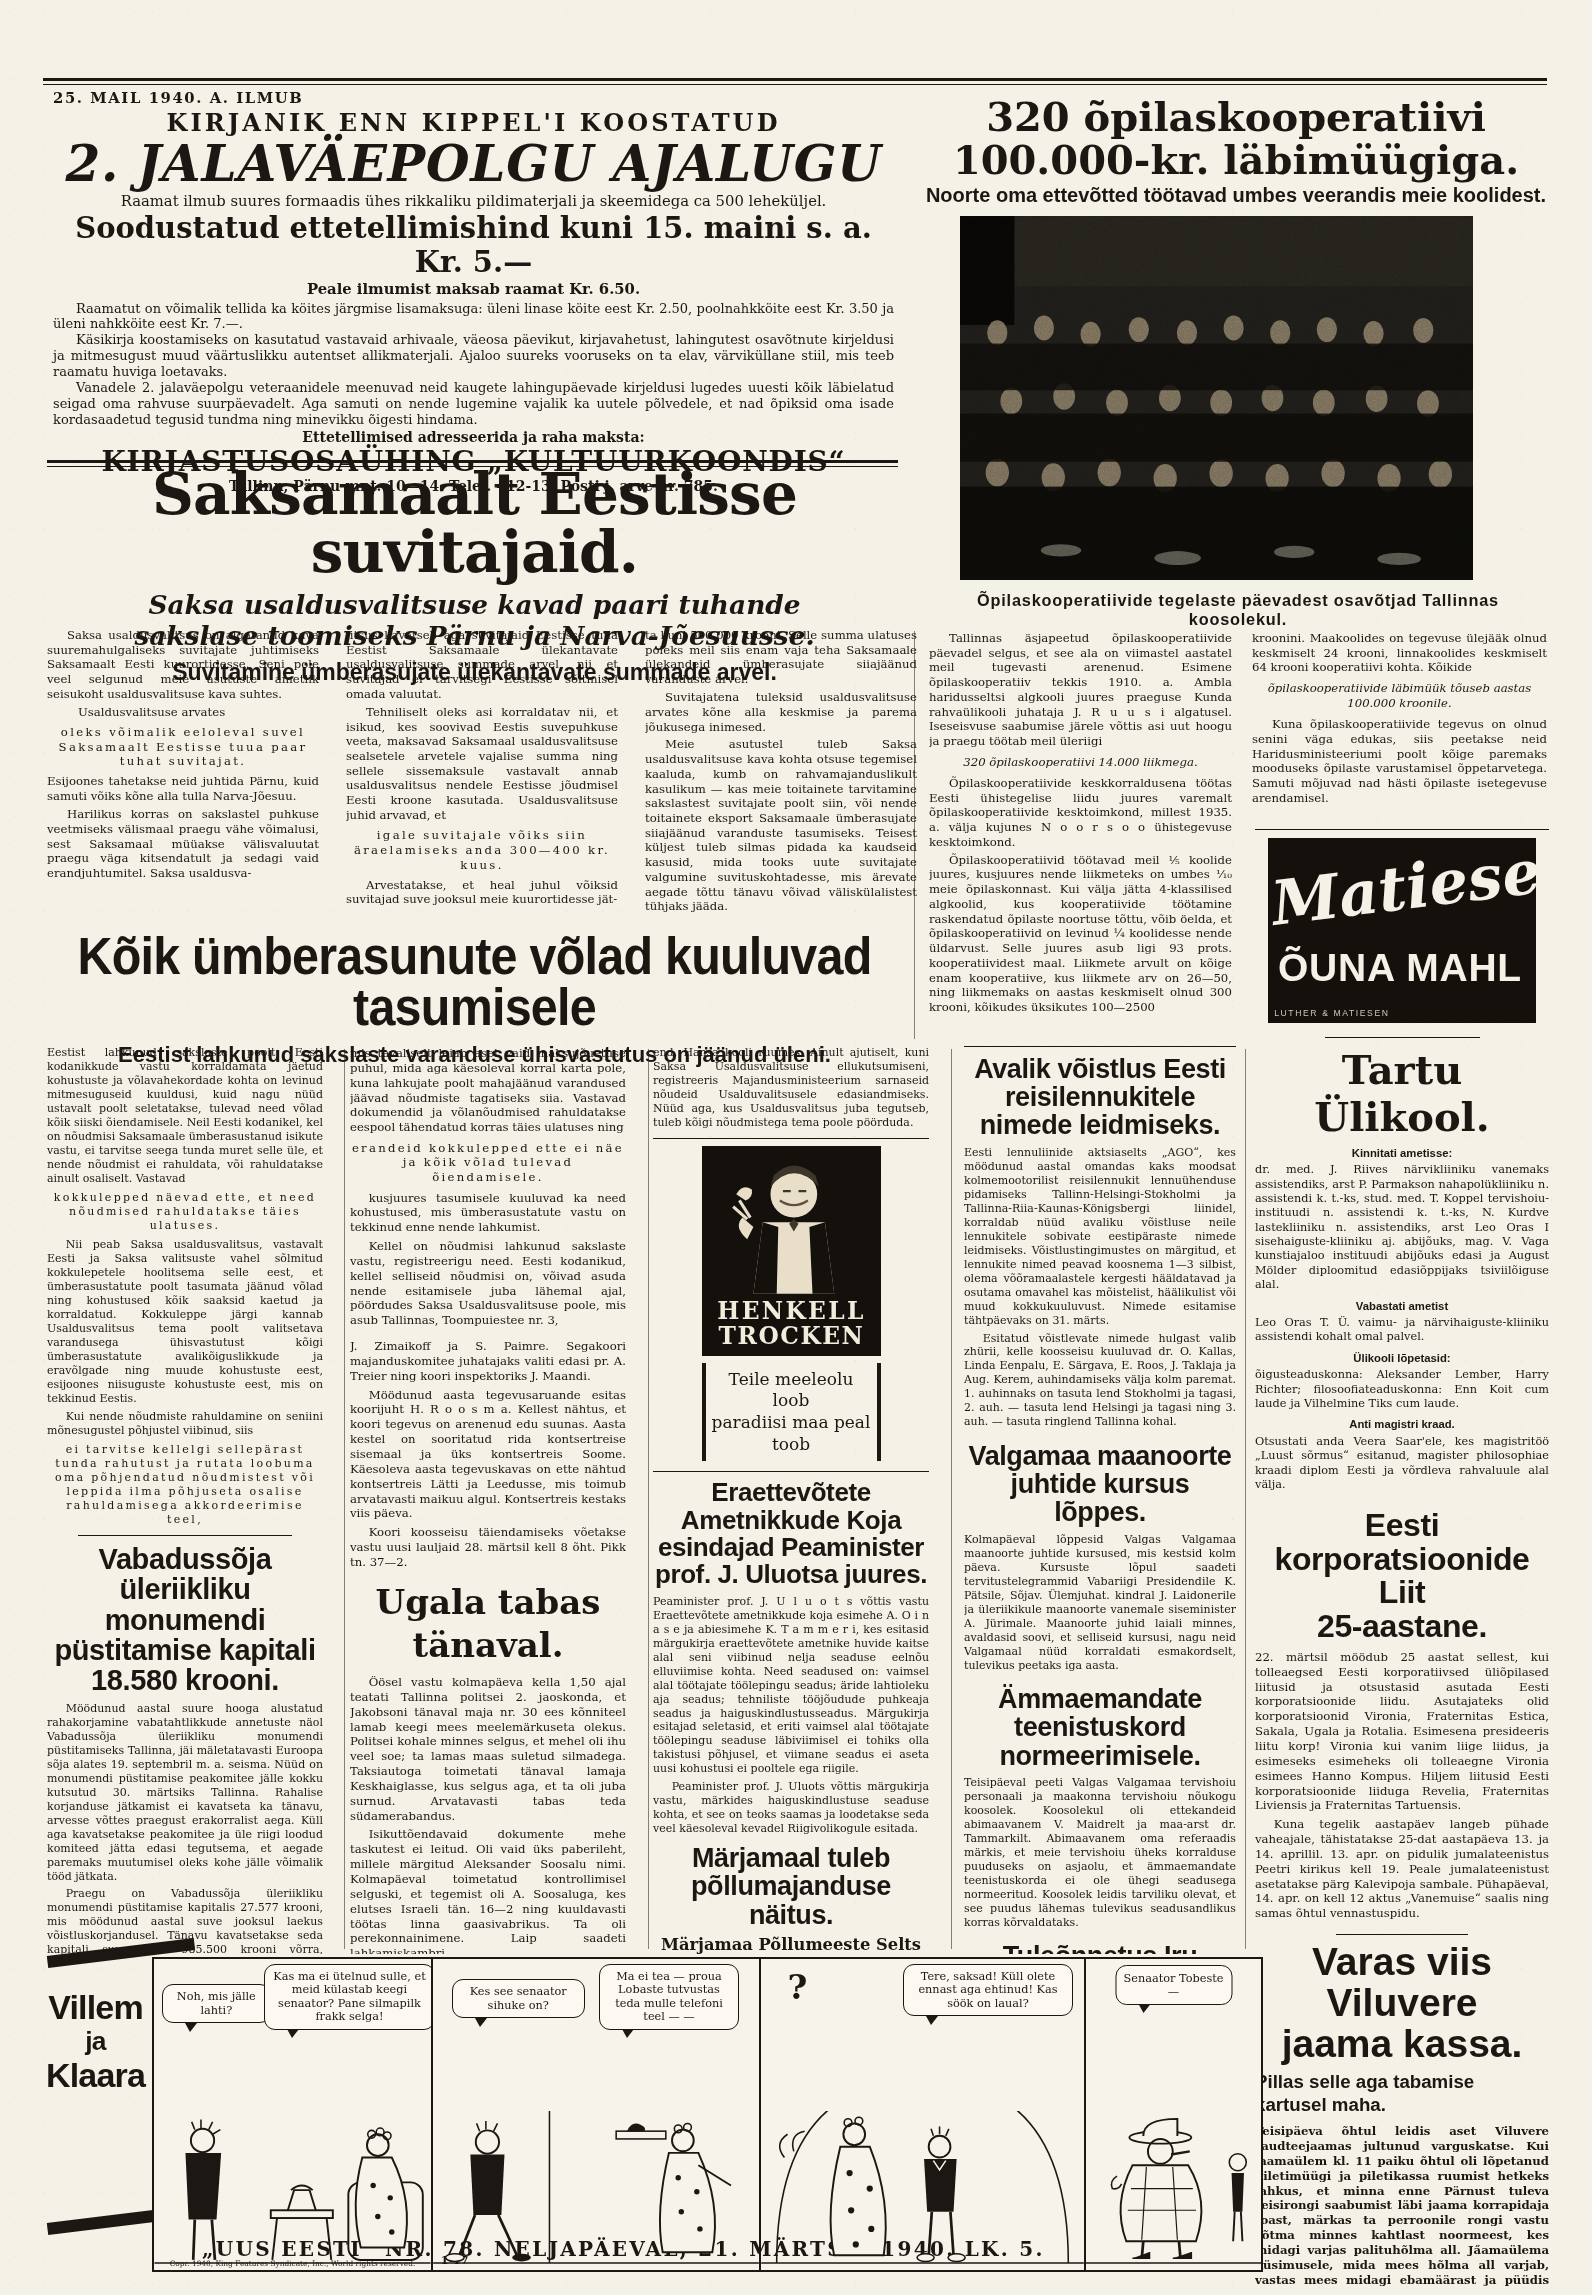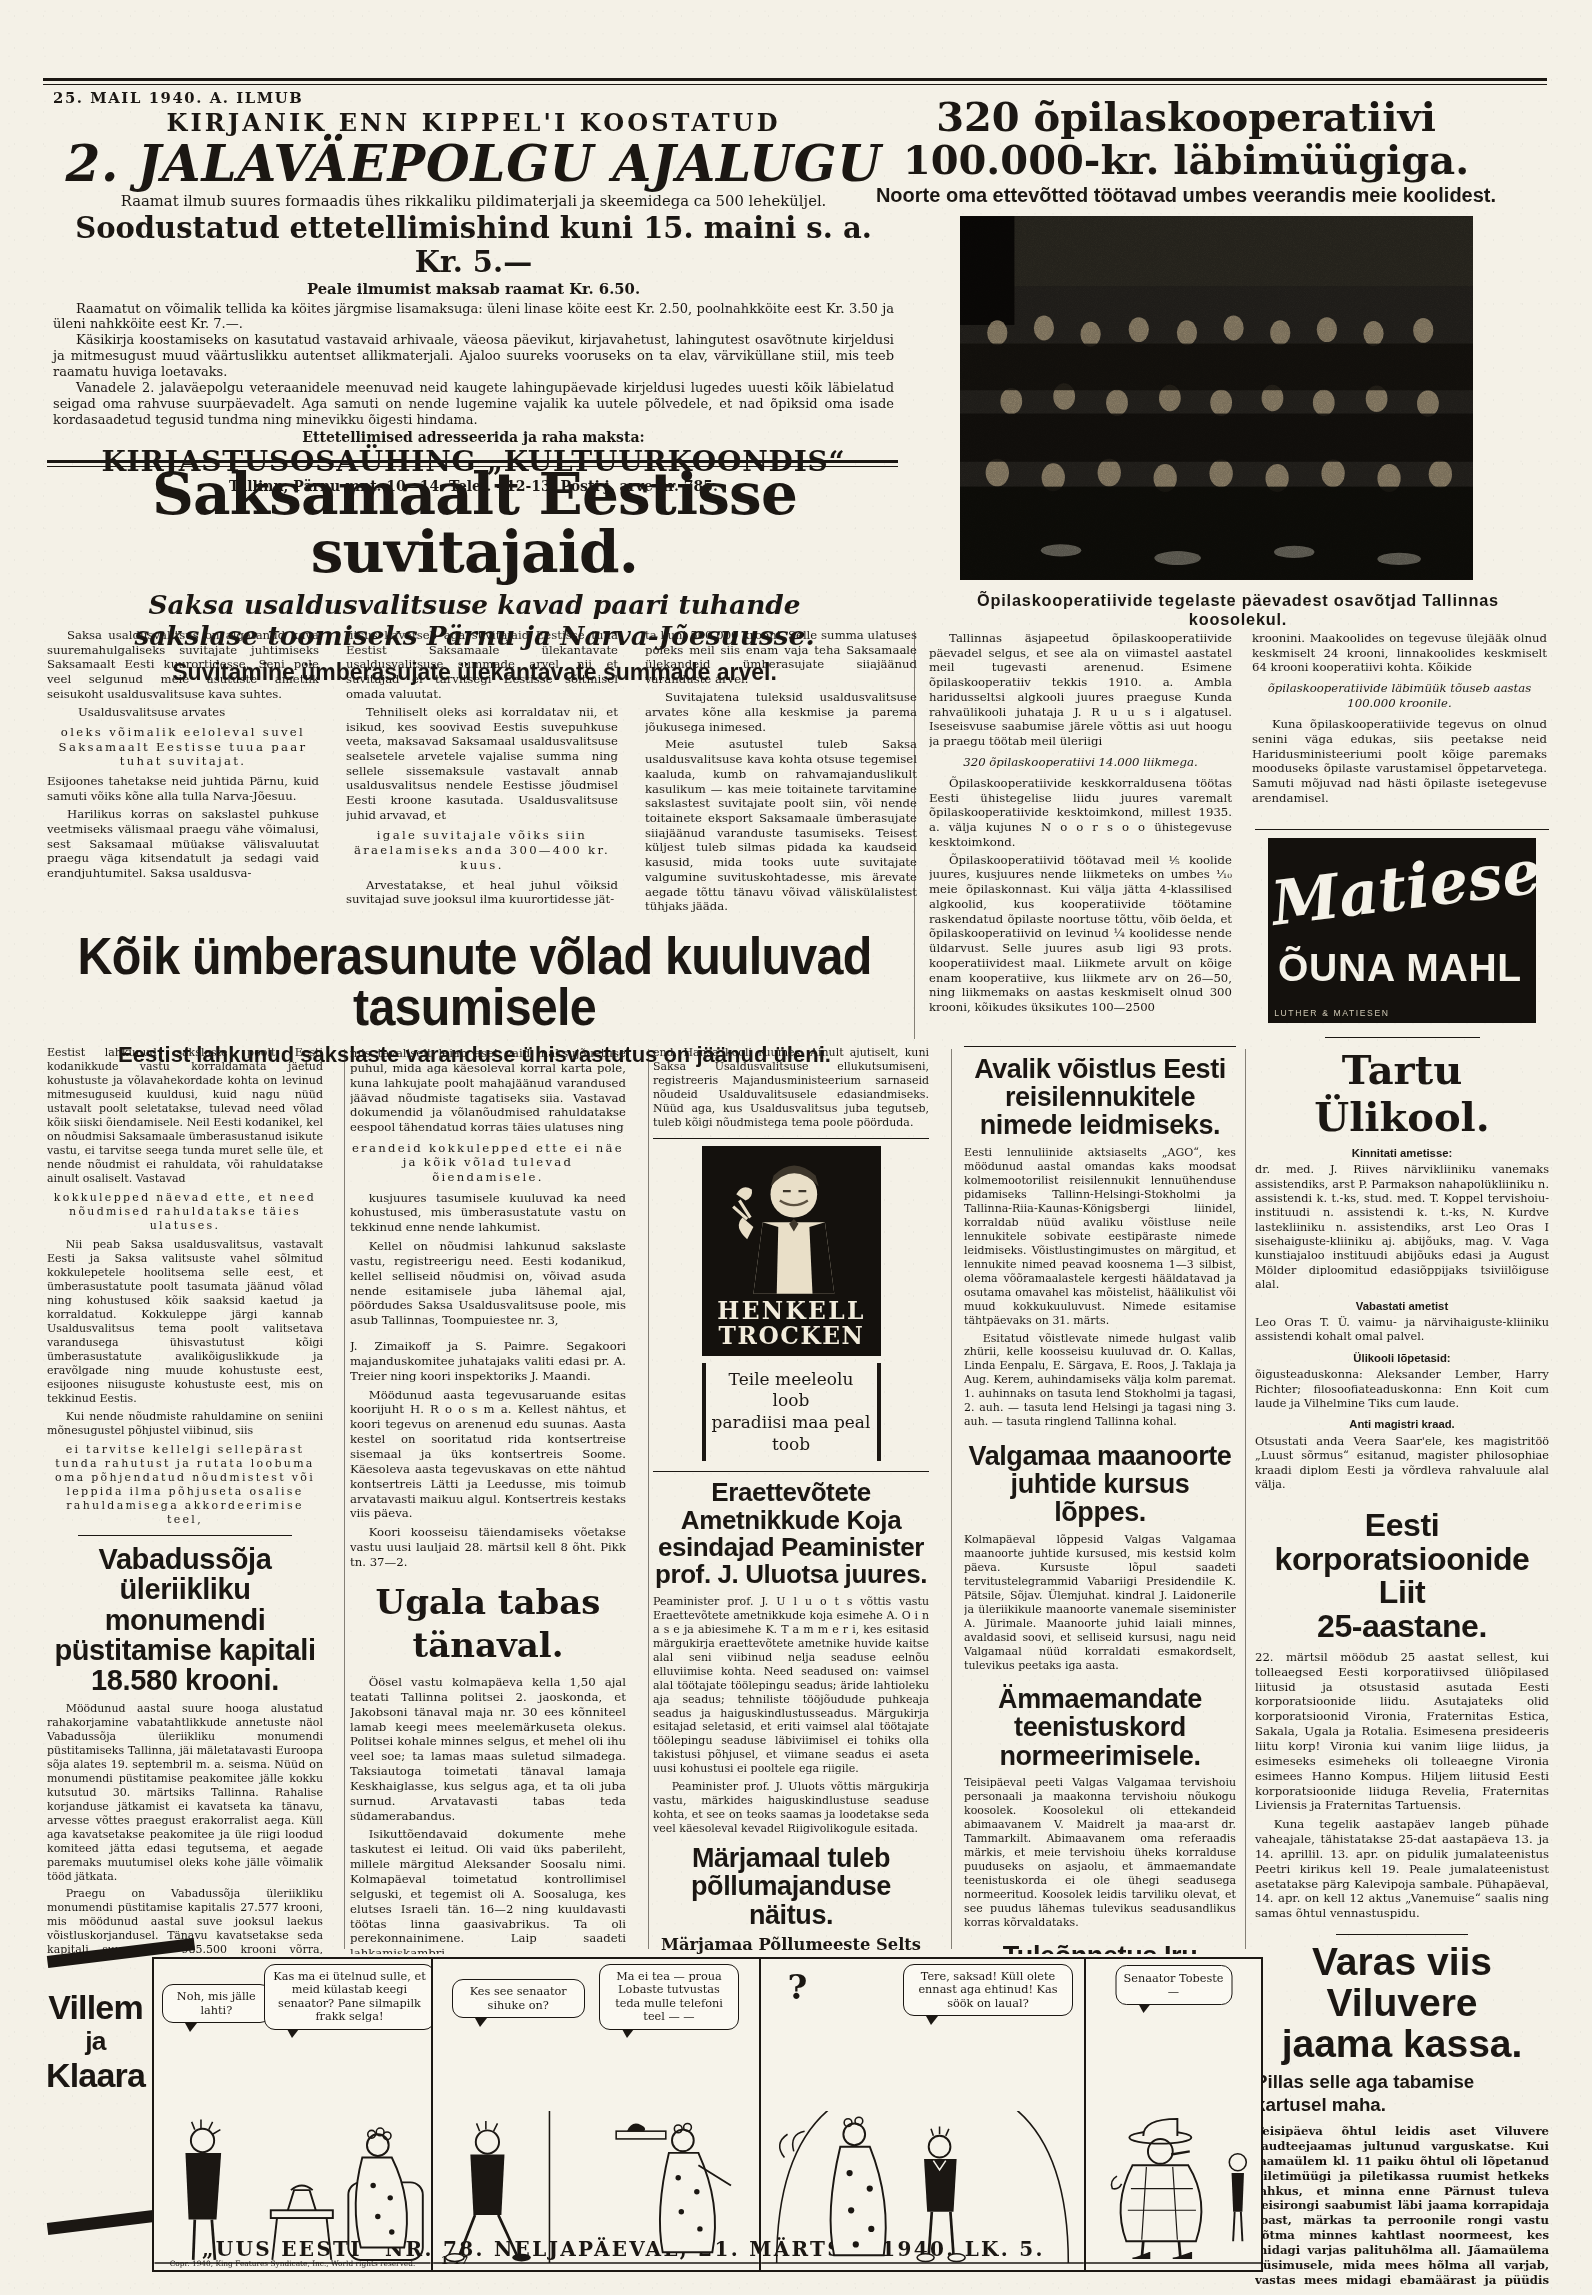--- a/index.html
+++ b/index.html
@@ -58,21 +58,21 @@
     <div class="ser ctr" style="font-size:14.8px;font-weight:bold;margin-top:1.6px">Peale ilmumist maksab raamat Kr. 6.50.</div>
     <div class="ser jus" style="font-size:13px;line-height:1.22;margin-top:3.1px;text-indent:23px">Raamatut on võimalik tellida ka köites järgmise lisamaksuga: üleni linase köite eest Kr. 2.50, poolnahkköite eest Kr. 3.50 ja üleni nahkköite eest Kr. 7.—.</div>
     <div class="ser jus" style="font-size:13px;line-height:1.22;text-indent:23px">Käsikirja koostamiseks on kasutatud vastavaid arhivaale, väeosa päevikut, kirjavahetust, lahingutest osavõtnute kirjeldusi ja mitmesugust muud väärtuslikku autentset allikmaterjali. Ajaloo suureks vooruseks on ta elav, värviküllane stiil, mis teeb raamatu huviga loetavaks.</div>
     <div class="ser jus" style="font-size:13px;line-height:1.22;text-indent:23px">Vanadele 2. jalaväepolgu veteraanidele meenuvad neid kaugete lahingupäevade kirjeldusi lugedes uuesti kõik läbielatud seigad oma rahvuse suurpäevadelt. Aga samuti on nende lugemine vajalik ka uutele põlvedele, et nad õpiksid oma isade kordasaadetud tegusid tundma ning minevikku õigesti hindama.</div>
     <div class="ser ctr" style="font-size:14px;font-weight:bold;margin-top:1.6px">Ettetellimised adresseerida ja raha maksta:</div>
     <div class="ser ctr" style="font-size:28px;font-weight:bold;letter-spacing:0.8px">KIRJASTUSOSAÜHING „KULTUURKOONDIS“</div>
     <div class="ser ctr" style="font-size:14px;font-weight:bold">Tallinn, Pärnu mnt. 10—14. Telef. 412-13. Posti j. arve nr. 785.</div>
   </section>
   <div class="abs rule-double" style="left:47px;top:460px;width:851px"></div>
 
-  <section class="abs" style="left:875px;top:95px;width:622px">
+  <section class="abs" style="left:925px;top:95px;width:622px">
     <div class="ser ctr" style="font-size:40px;font-weight:bold;line-height:1.08">320 õpilaskooperatiivi</div>
     <div class="ser ctr" style="font-size:40px;font-weight:bold;line-height:1.08">100.000-kr. läbimüügiga.</div>
     <div class="sans ctr" style="font-size:20px;font-weight:bold;margin-top:3px">Noorte oma ettevõtted töötavad umbes veerandis meie koolidest.</div>
   </section>
 
   <div class="abs" style="left:960px;top:216px;width:513px;height:364px;box-shadow:inset 0 0 47px rgba(0,0,0,.8);background:#282520">
     <svg width="513" height="364" viewBox="0 0 660 468">
       <rect width="660" height="468" fill="#2b2823"></rect>
       <rect y="0" width="660" height="90" fill="#3b362c" opacity="0.55"></rect>
       <rect x="0" y="0" width="70" height="140" fill="#0d0b09"></rect>
@@ -146,21 +146,21 @@
     <p>Saksa usaldusvalitsus on algatanud kava suuremahulgaliseks suvitajate juhtimiseks Saksamaalt Eesti kuurortidesse. Seni pole veel selgunud meie asutuste ametlik seisukoht usaldusvalitsuse kava suhtes.</p>
     <p style="text-indent:31px">Usaldusvalitsuse arvates</p>
     <p class="spaced">oleks võimalik eeloleval suvel Saksamaalt Eestisse tuua paar tuhat suvitajat.</p>
     <p class="noind">Esijoones tahetakse neid juhtida Pärnu, kuid samuti võiks kõne alla tulla Narva-Jõesuu.</p>
     <p>Harilikus korras on sakslastel puhkuse veetmiseks välismaal praegu vähe võimalusi, sest Saksamaal müüakse välisvaluutat praegu väga kitsendatult ja sedagi vaid erandjuhtumitel. Saksa usaldusva-</p>
   </div>
   <div class="abs bt" style="left:346px;top:628px;width:272px;height:302px;overflow:hidden">
     <p class="noind">litsus kavatseb aga suvitajaid Eestisse tuua Eestist Saksamaale ülekantavate usaldusvalitsuse summade arvel, nii et suvitajad ei tarvitsegi Eestisse sõitmisel omada valuutat.</p>
     <p>Tehniliselt oleks asi korraldatav nii, et isikud, kes soovivad Eestis suvepuhkuse veeta, maksavad Saksamaal usaldusvalitsuse sealsetele arvetele vajalise summa ning sellele sissemaksule vastavalt annab usaldusvalitsus nendele Eestisse jõudmisel Eesti kroone kasutada. Usaldusvalitsuse juhid arvavad, et</p>
     <p class="spaced">igale suvitajale võiks siin äraelamiseks anda 300—400 kr. kuus.</p>
-    <p>Arvestatakse, et heal juhul võiksid suvitajad suve jooksul ilma kuurortidesse jät-</p>
+    <p>Arvestatakse, et heal juhul võiksid suvitajad suve jooksul meie kuurortidesse jät-</p>
   </div>
   <div class="abs bt" style="left:645px;top:628px;width:272px;height:302px;overflow:hidden">
     <p class="noind">ta kuni 500.000 krooni. Selle summa ulatuses poleks meil siis enam vaja teha Saksamaale ülekandeid ümberasujate siiajäänud varanduste arvel.</p>
     <p>Suvitajatena tuleksid usaldusvalitsuse arvates kõne alla keskmise ja parema jõukusega inimesed.</p>
     <p>Meie asutustel tuleb Saksa usaldusvalitsuse kava kohta otsuse tegemisel kaaluda, kumb on rahvamajanduslikult kasulikum — kas meie toitainete tarvitamine sakslastest suvitajate poolt siin, või nende toitainete eksport Saksamaale ümberasujate siiajäänud varanduste tasumiseks. Teisest küljest tuleb silmas pidada ka kaudseid kasusid, mida tooks uute suvitajate valgumine suvituskohtadesse, mis ärevate aegade tõttu tänavu võivad väliskülalistest tühjaks jääda.</p>
   </div>
 
   <section class="abs ctr" style="left:43px;top:931px;width:863px">
     <div class="h-cond" style="font-size:51px;line-height:1.0;transform:scaleX(.95);transform-origin:center">Kõik ümberasunute võlad kuuluvad tasumisele</div>
     <div class="sans" style="font-size:22px;font-weight:bold;margin-top:9.3px">Eestist lahkunud sakslaste varanduse ühisvastutus on jäänud üleni.</div>

